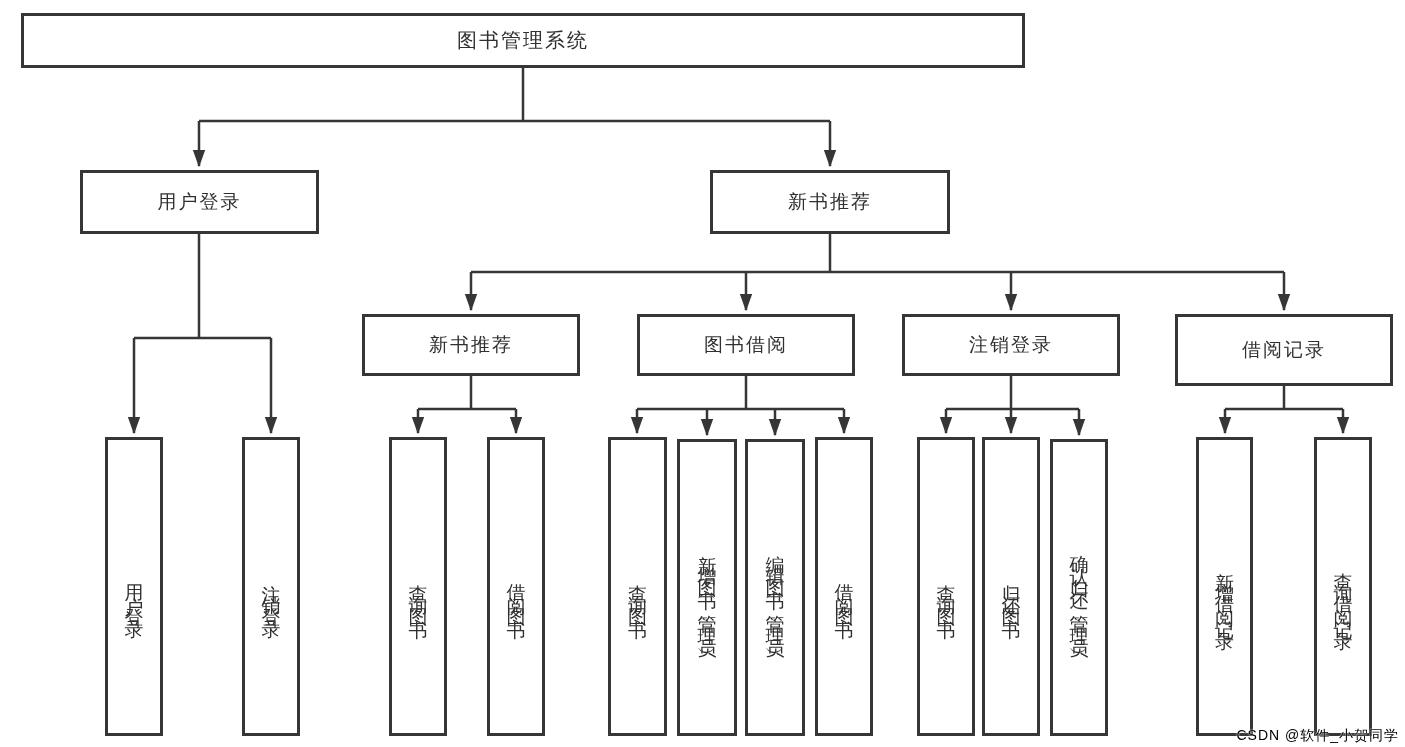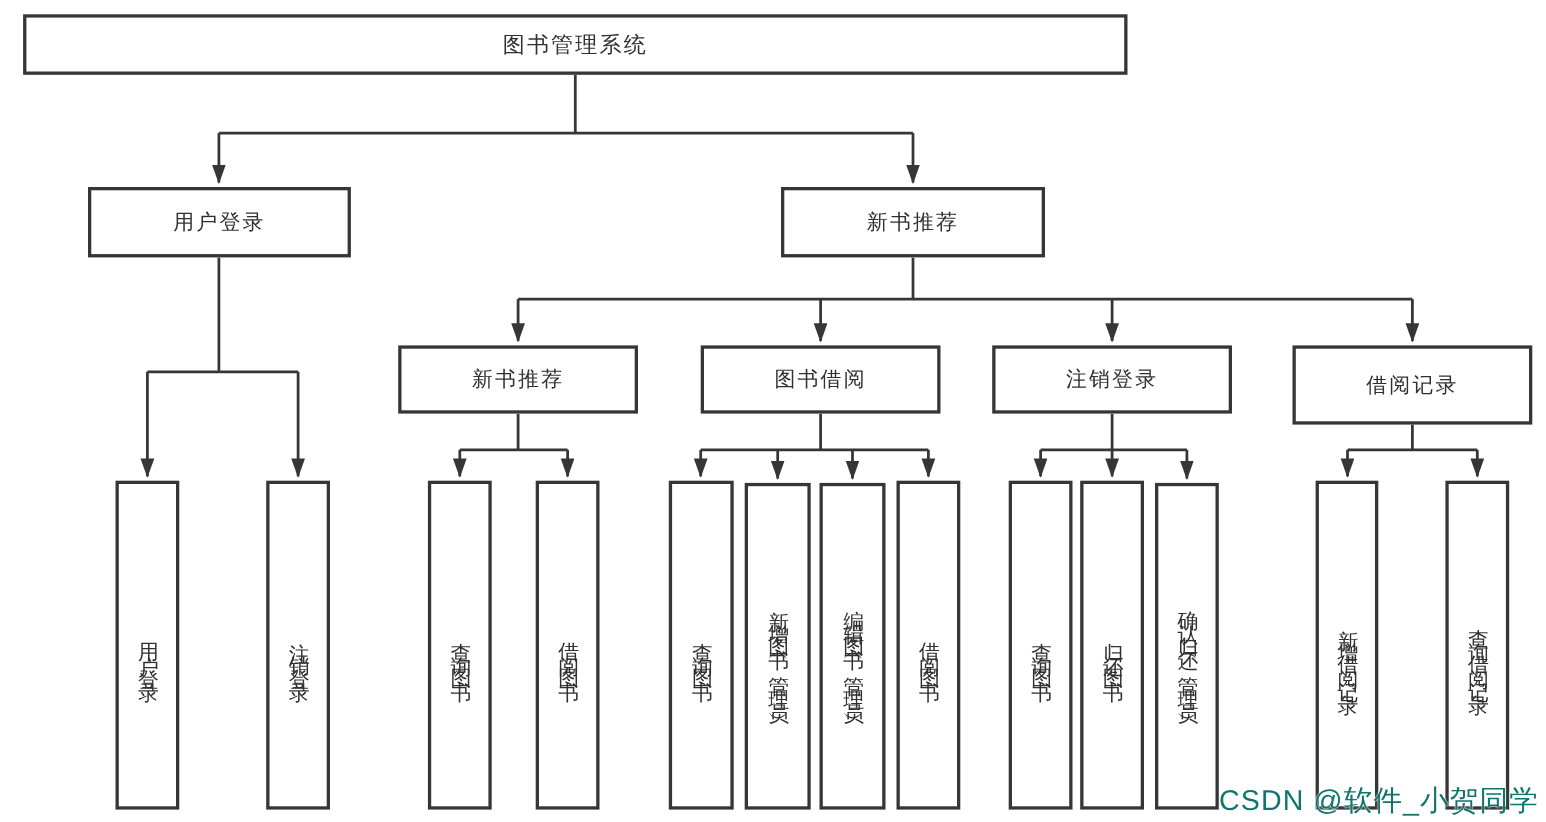--- a/index.html
+++ b/index.html
@@ -30,22 +30,22 @@
     text-orientation:mixed;
     font-size:19px;
     letter-spacing:12px;
     margin-bottom:-12px;
     white-space:nowrap;
   }
   .watermark {
     position:absolute;
     right:6px;
     bottom:2px;
-    font-size:26px;
-    color:#0f766e;
+    font-size:14px;
+    color:#000000;
     text-shadow:0 0 2px #ffffff, 0 0 1px #ffffff;
     letter-spacing:1px;
     pointer-events:none;
   }
 </style>
 </head>
 <body>
 
 <div class="stage">
 

